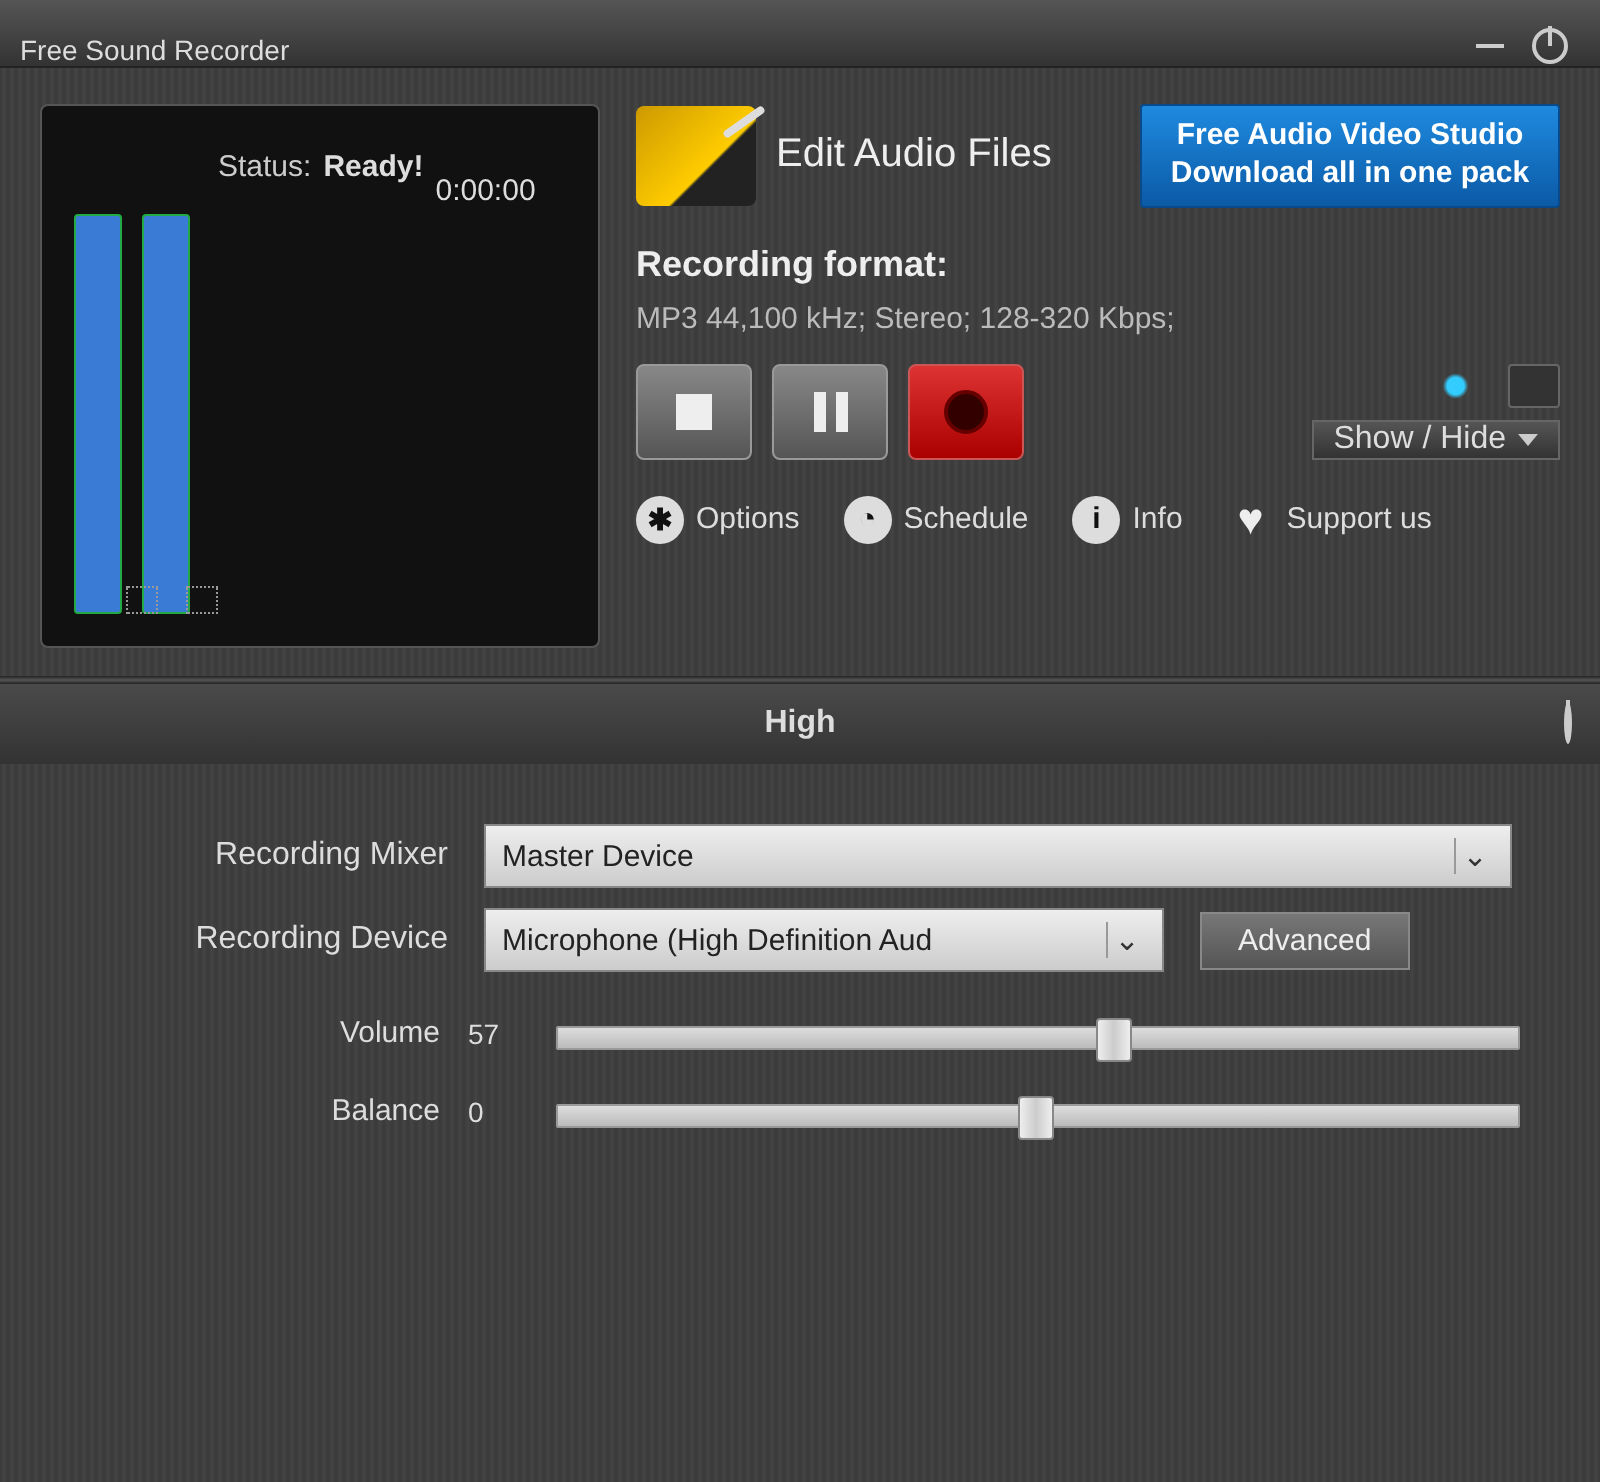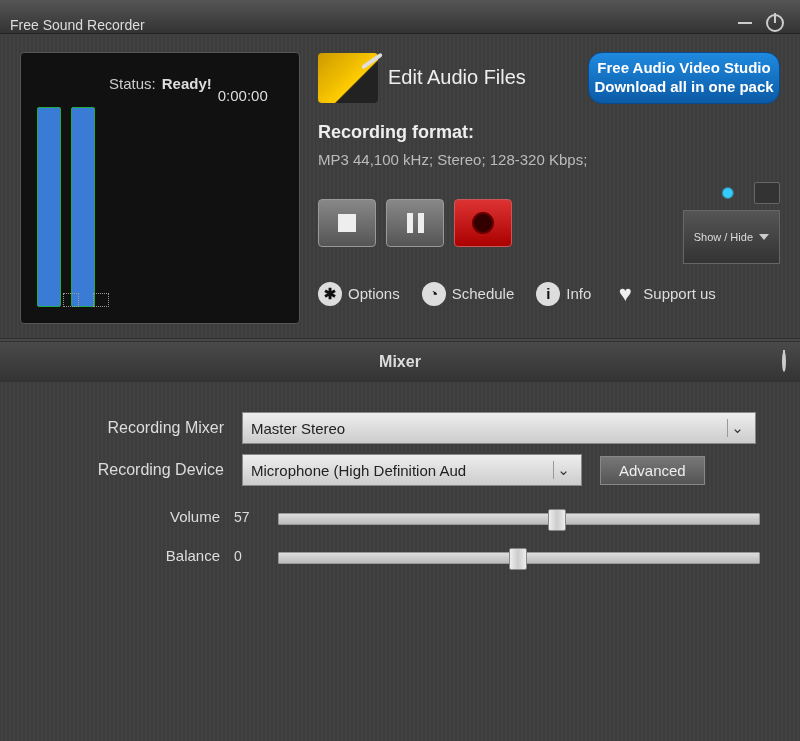--- a/index.html
+++ b/index.html
@@ -53,28 +53,28 @@
 .meter-info .status-label { color:#ccc; }
 .meter-info .status-val { font-weight:bold; }
 .meter-info .time { margin-top: 12px; }
 
 .right-col { flex:1; display:flex; flex-direction:column; }
 .top-row { display:flex; align-items:center; gap:10px; }
 .edit-icon { width:60px; height:50px; background: linear-gradient(135deg,#c90,#fc0 60%,#222 62%); border-radius:4px; position:relative; }
 .edit-icon::after { content:""; position:absolute; right:-6px; top:6px; width:24px; height:4px; background:#ddd; transform:rotate(-35deg); border-radius:2px;}
 .edit-label { font-size:20px; font-weight:500; flex:1; color:#eee;}
 .promo {
-  width: 192px;
+  width: 210px;
   background: linear-gradient(180deg,#1f8adf,#0b5aa6);
   color:#fff;
   font-size:15px;
   font-weight:bold;
   text-align:center;
   padding: 6px 4px;
-  border-radius:14px;
+  border-radius:2px;
   line-height:1.25;
   border:1px solid #0a4a8a;
 }
 
 .fmt-block { margin-top: 18px;}
 .fmt-title { font-size:18px; font-weight:bold; color:#eee;}
 .fmt-detail { font-size:15px; color:#bbb; margin-top:8px;}
 
 .transport-row { display:flex; align-items:center; gap:10px; margin-top:14px;}
 .tbtn {
@@ -92,22 +92,22 @@
 .rec-dot { width:22px; height:22px; border-radius:50%; background:#300; border:2px solid #600;}
 
 .showhide-wrap { margin-left:auto; display:flex; flex-direction:column; align-items:flex-end; gap:6px;}
 .sh-icons { display:flex; gap:8px;}
 .sh-ic { width:26px; height:22px; border-radius:2px;}
 .sh-speaker { background: radial-gradient(circle at 30% 50%, #3cf 20%, transparent 30%); }
 .sh-notes { background: #333; border:1px solid #666;}
 .showhide {
   background: linear-gradient(180deg,#555,#333);
   border:1px solid #666;
-  padding: 20px 10px;
-  font-size:11px;
+  padding: 0 10px;
+  font-size:16px;
   color:#ddd;
   cursor:pointer;
   display:flex; align-items:center; gap:6px;
 }
 .tri-down { width:0;height:0;border-left:5px solid transparent;border-right:5px solid transparent;border-top:6px solid #ccc;}
 
 .bottom-links { display:flex; gap:22px; margin-top:18px; align-items:center;}
 .bl { display:flex; align-items:center; gap:6px; font-size:15px; cursor:pointer;}
 .bl .ic { width:24px; height:24px; border-radius:50%; background:#ddd; display:flex; align-items:center; justify-content:center; color:#111; font-weight:bold; font-size:15px; }
 .bl .gear { color:#111; }
@@ -266,29 +266,29 @@
             <span class="ic heart">♥</span>
             <span>Support us</span>
           </div>
       </div>
     </div>
   </div>
 
   <div class="divider"></div>
 
   <div class="mixer-header">
-    <span>Mixer</span>
+    <span>High</span>
     <span class="pbtn"><span class="power-ic"></span></span>
   </div>
 
   <div class="mixer-body">
     <div class="mrow">
       <label>Recording Mixer</label>
       <div class="mselect">
-        <span>Master Stereo</span>
+        <span>Master Device</span>
         <span class="arrow">⌄</span>
       </div>
     </div>
     <div class="mrow">
       <label>Recording Device</label>
       <div class="mselect narrow">
         <span>Microphone (High Definition Aud</span>
         <span class="arrow">⌄</span>
       </div>
       <div class="adv-btn">Advanced</div>

